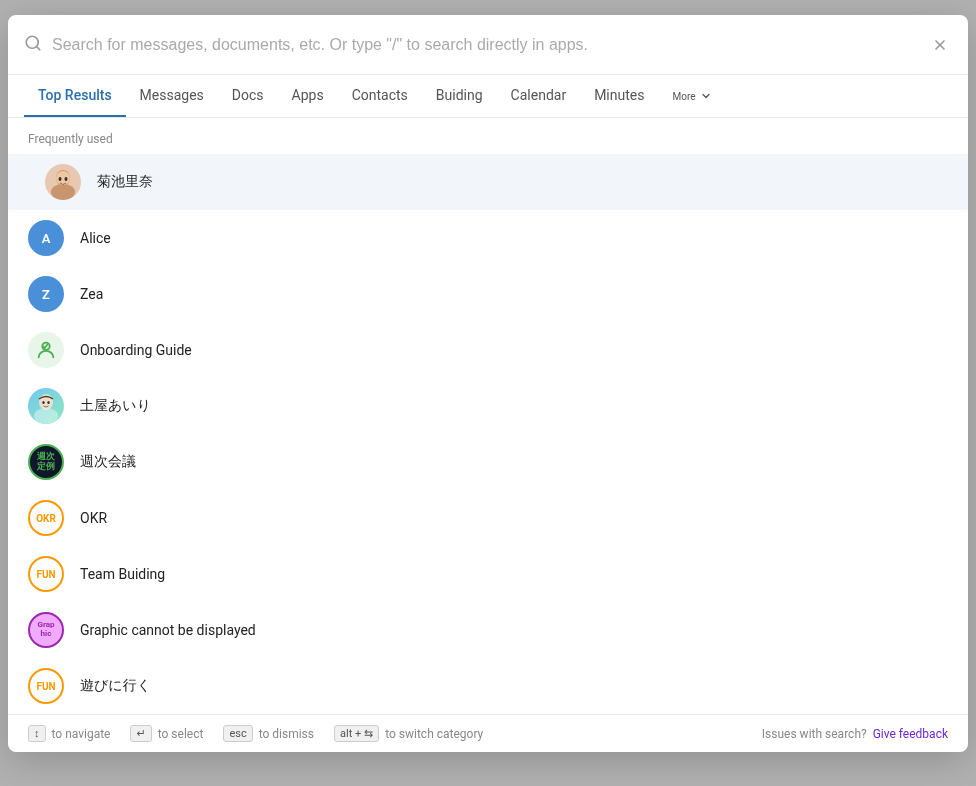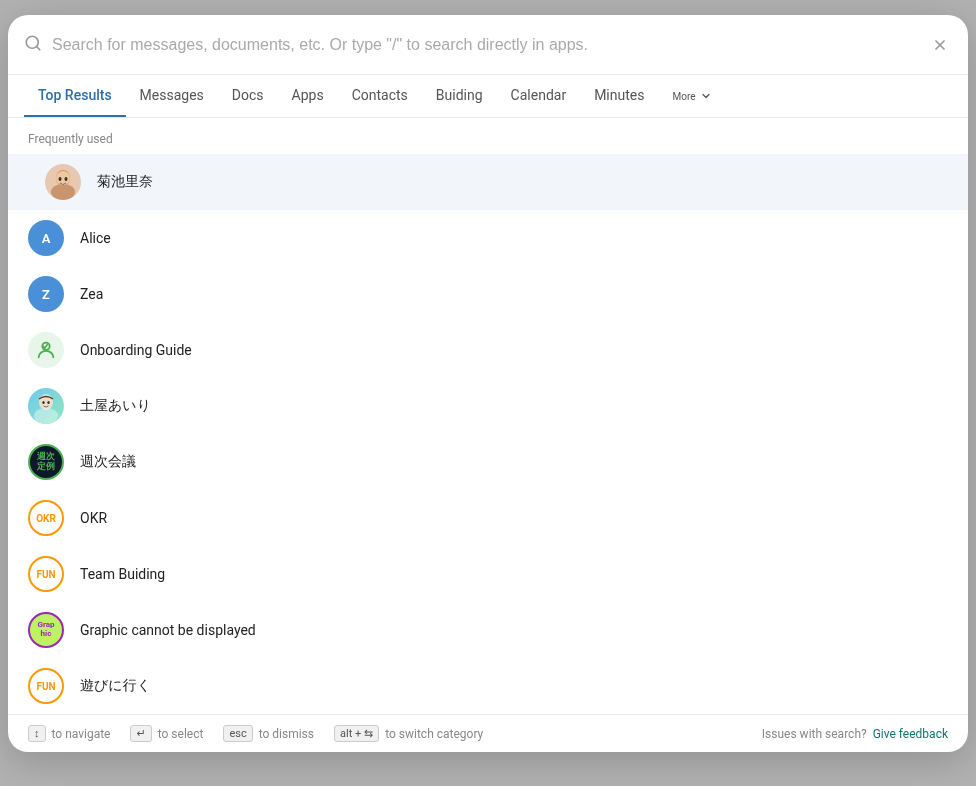--- a/index.html
+++ b/index.html
@@ -14,21 +14,21 @@
       display: flex;
       justify-content: center;
       align-items: flex-start;
       min-height: 786px;
       padding-top: 10px;
     }
 
     .search-modal {
       width: 960px;
       background: #ffffff;
-      border-radius: 20px;
+      border-radius: 8px;
       box-shadow: 0 8px 40px rgba(0,0,0,0.2);
       overflow: hidden;
       margin-top: 5px;
     }
 
     .search-header {
       display: flex;
       align-items: center;
       padding: 0 16px;
       border-bottom: 1px solid #e8e8e8;
@@ -169,21 +169,21 @@
 
     .avatar-fun {
       background: #fff;
       border: 2px solid #ff9800;
       color: #ff9800;
       font-size: 10px;
       font-weight: 700;
     }
 
     .avatar-graphic {
-      background: #bef264;
+      background: #f0abfc;
       border: 2px solid #9c27b0;
       color: #9c27b0;
       font-size: 8px;
       font-weight: 700;
       text-align: center;
       line-height: 1.1;
     }
 
     .avatar-fun2 {
       background: #fff;
@@ -232,21 +232,21 @@
       color: #555;
     }
 
     .footer-right {
       display: flex;
       align-items: center;
       gap: 6px;
     }
 
     .feedback-link {
-      color: #0f766e;
+      color: #6d28d9;
       cursor: pointer;
       text-decoration: none;
     }
 
     .onboarding-icon {
       width: 36px;
       height: 36px;
       border-radius: 50%;
       background: #e8f5e9;
       display: flex;

